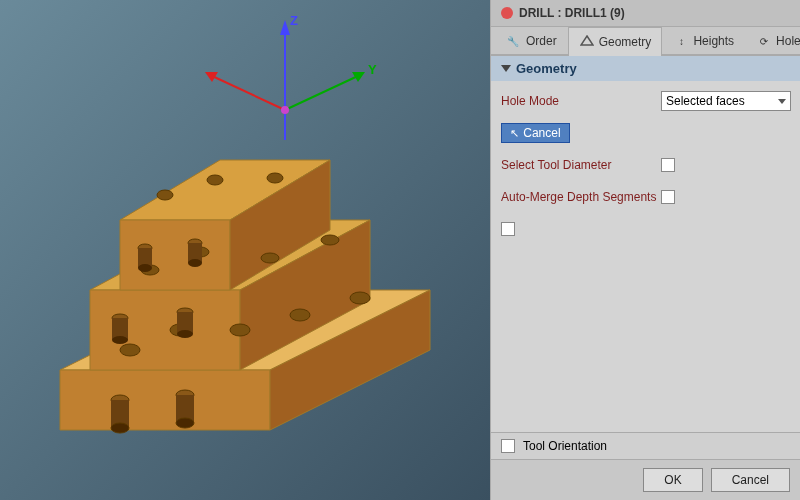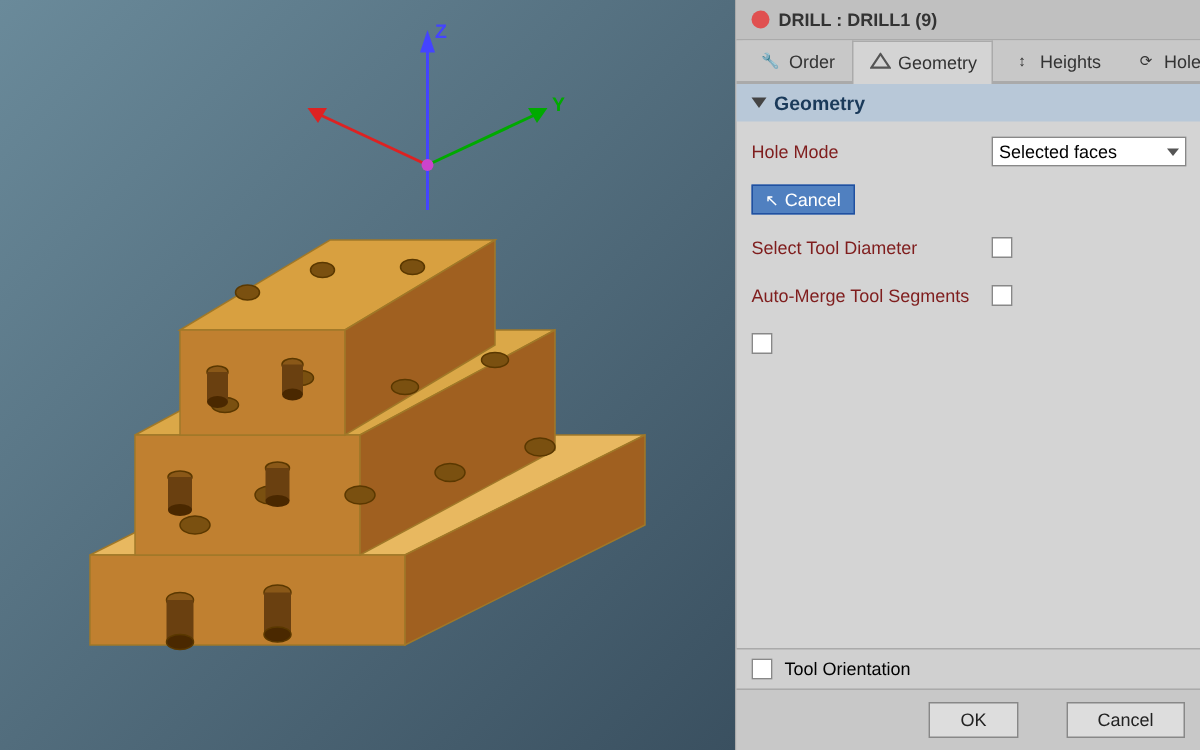--- a/index.html
+++ b/index.html
@@ -218,21 +218,20 @@
       border-top: 1px solid #aaa;
     }
 
     .btn {
       padding: 4px 20px;
       font-size: 12px;
       border: 1px solid #888;
       cursor: pointer;
       background: #ddd;
       color: #222;
-      margin-left: 24px;
     }
 
     
     .viewport-svg {
       position: absolute;
       top: 0;
       left: 0;
       width: 100%;
       height: 100%;
     }
@@ -392,21 +391,21 @@
     </div>
 
     <div class="form-row">
       <span class="form-label">Select Tool Diameter</span>
       <div class="form-control">
         <div class="checkbox-custom"></div>
       </div>
     </div>
 
     <div class="form-row">
-      <span class="form-label">Auto-Merge Tool Segments</span>
+      <span class="form-label">Auto-Merge Depth Segments</span>
       <div class="form-control">
         <div class="checkbox-custom"></div>
       </div>
     </div>
 
 
 
     <div class="form-row">
       <div class="form-control">
         <div class="checkbox-custom"></div>

